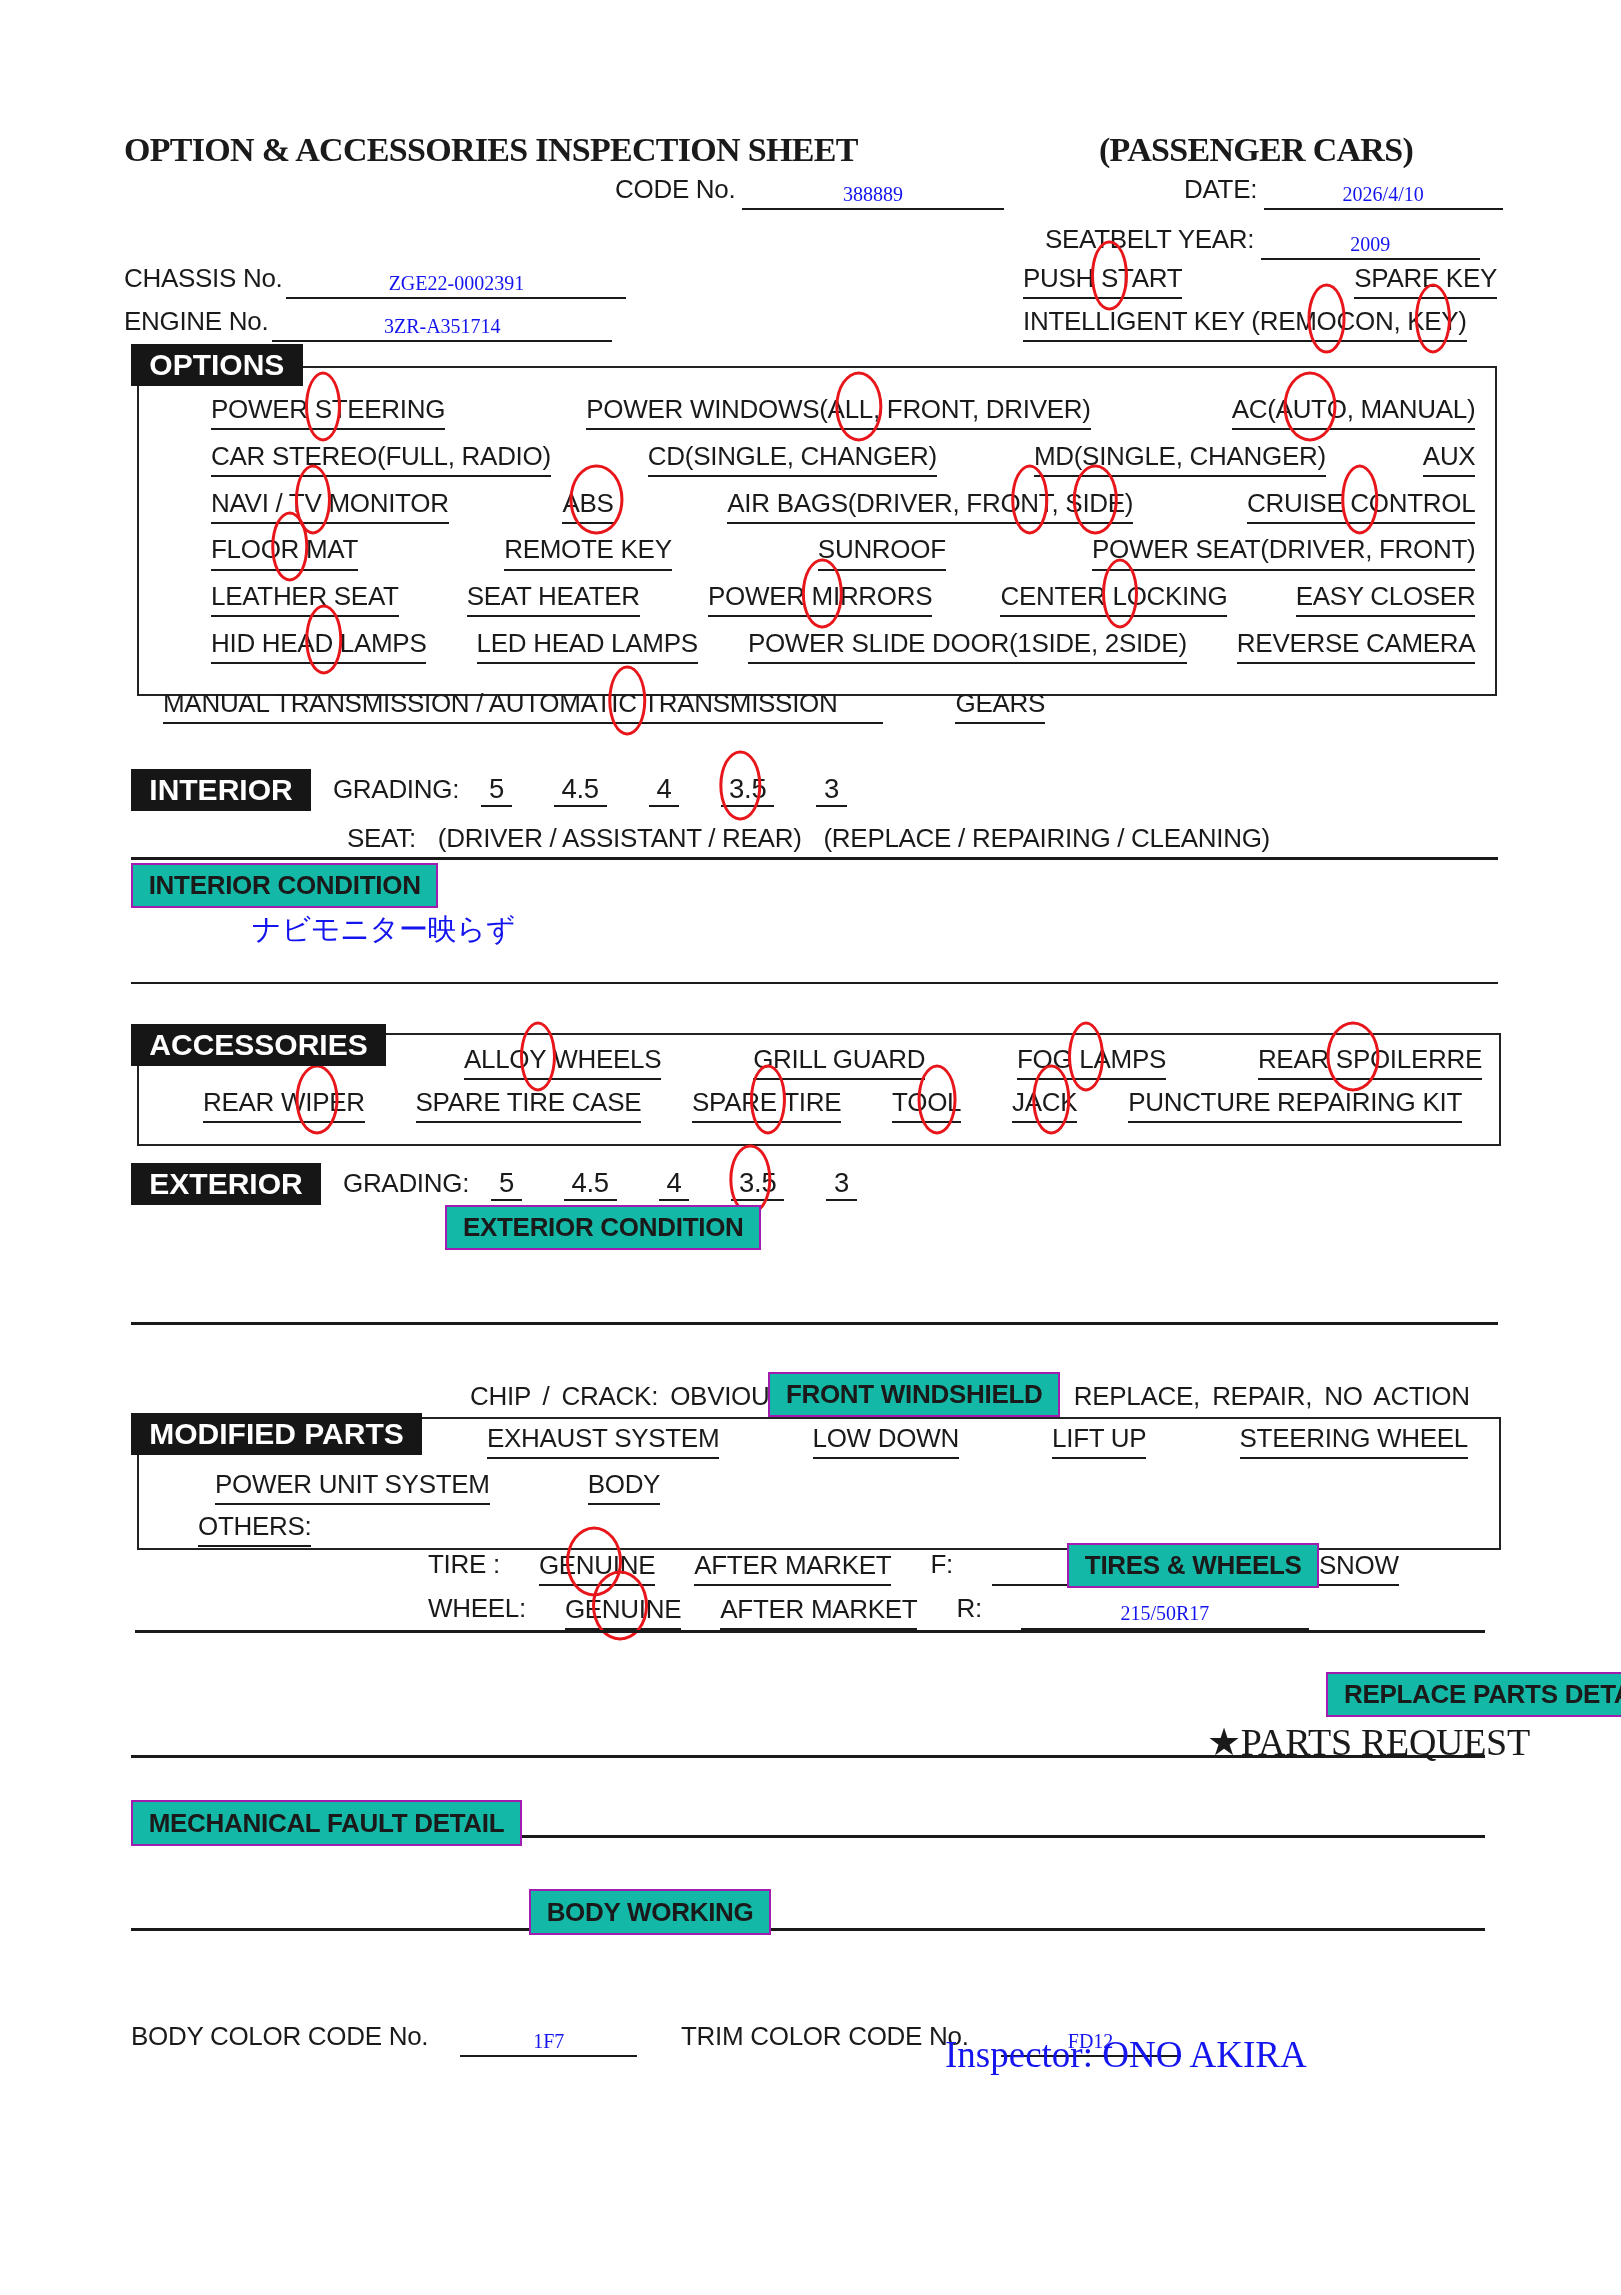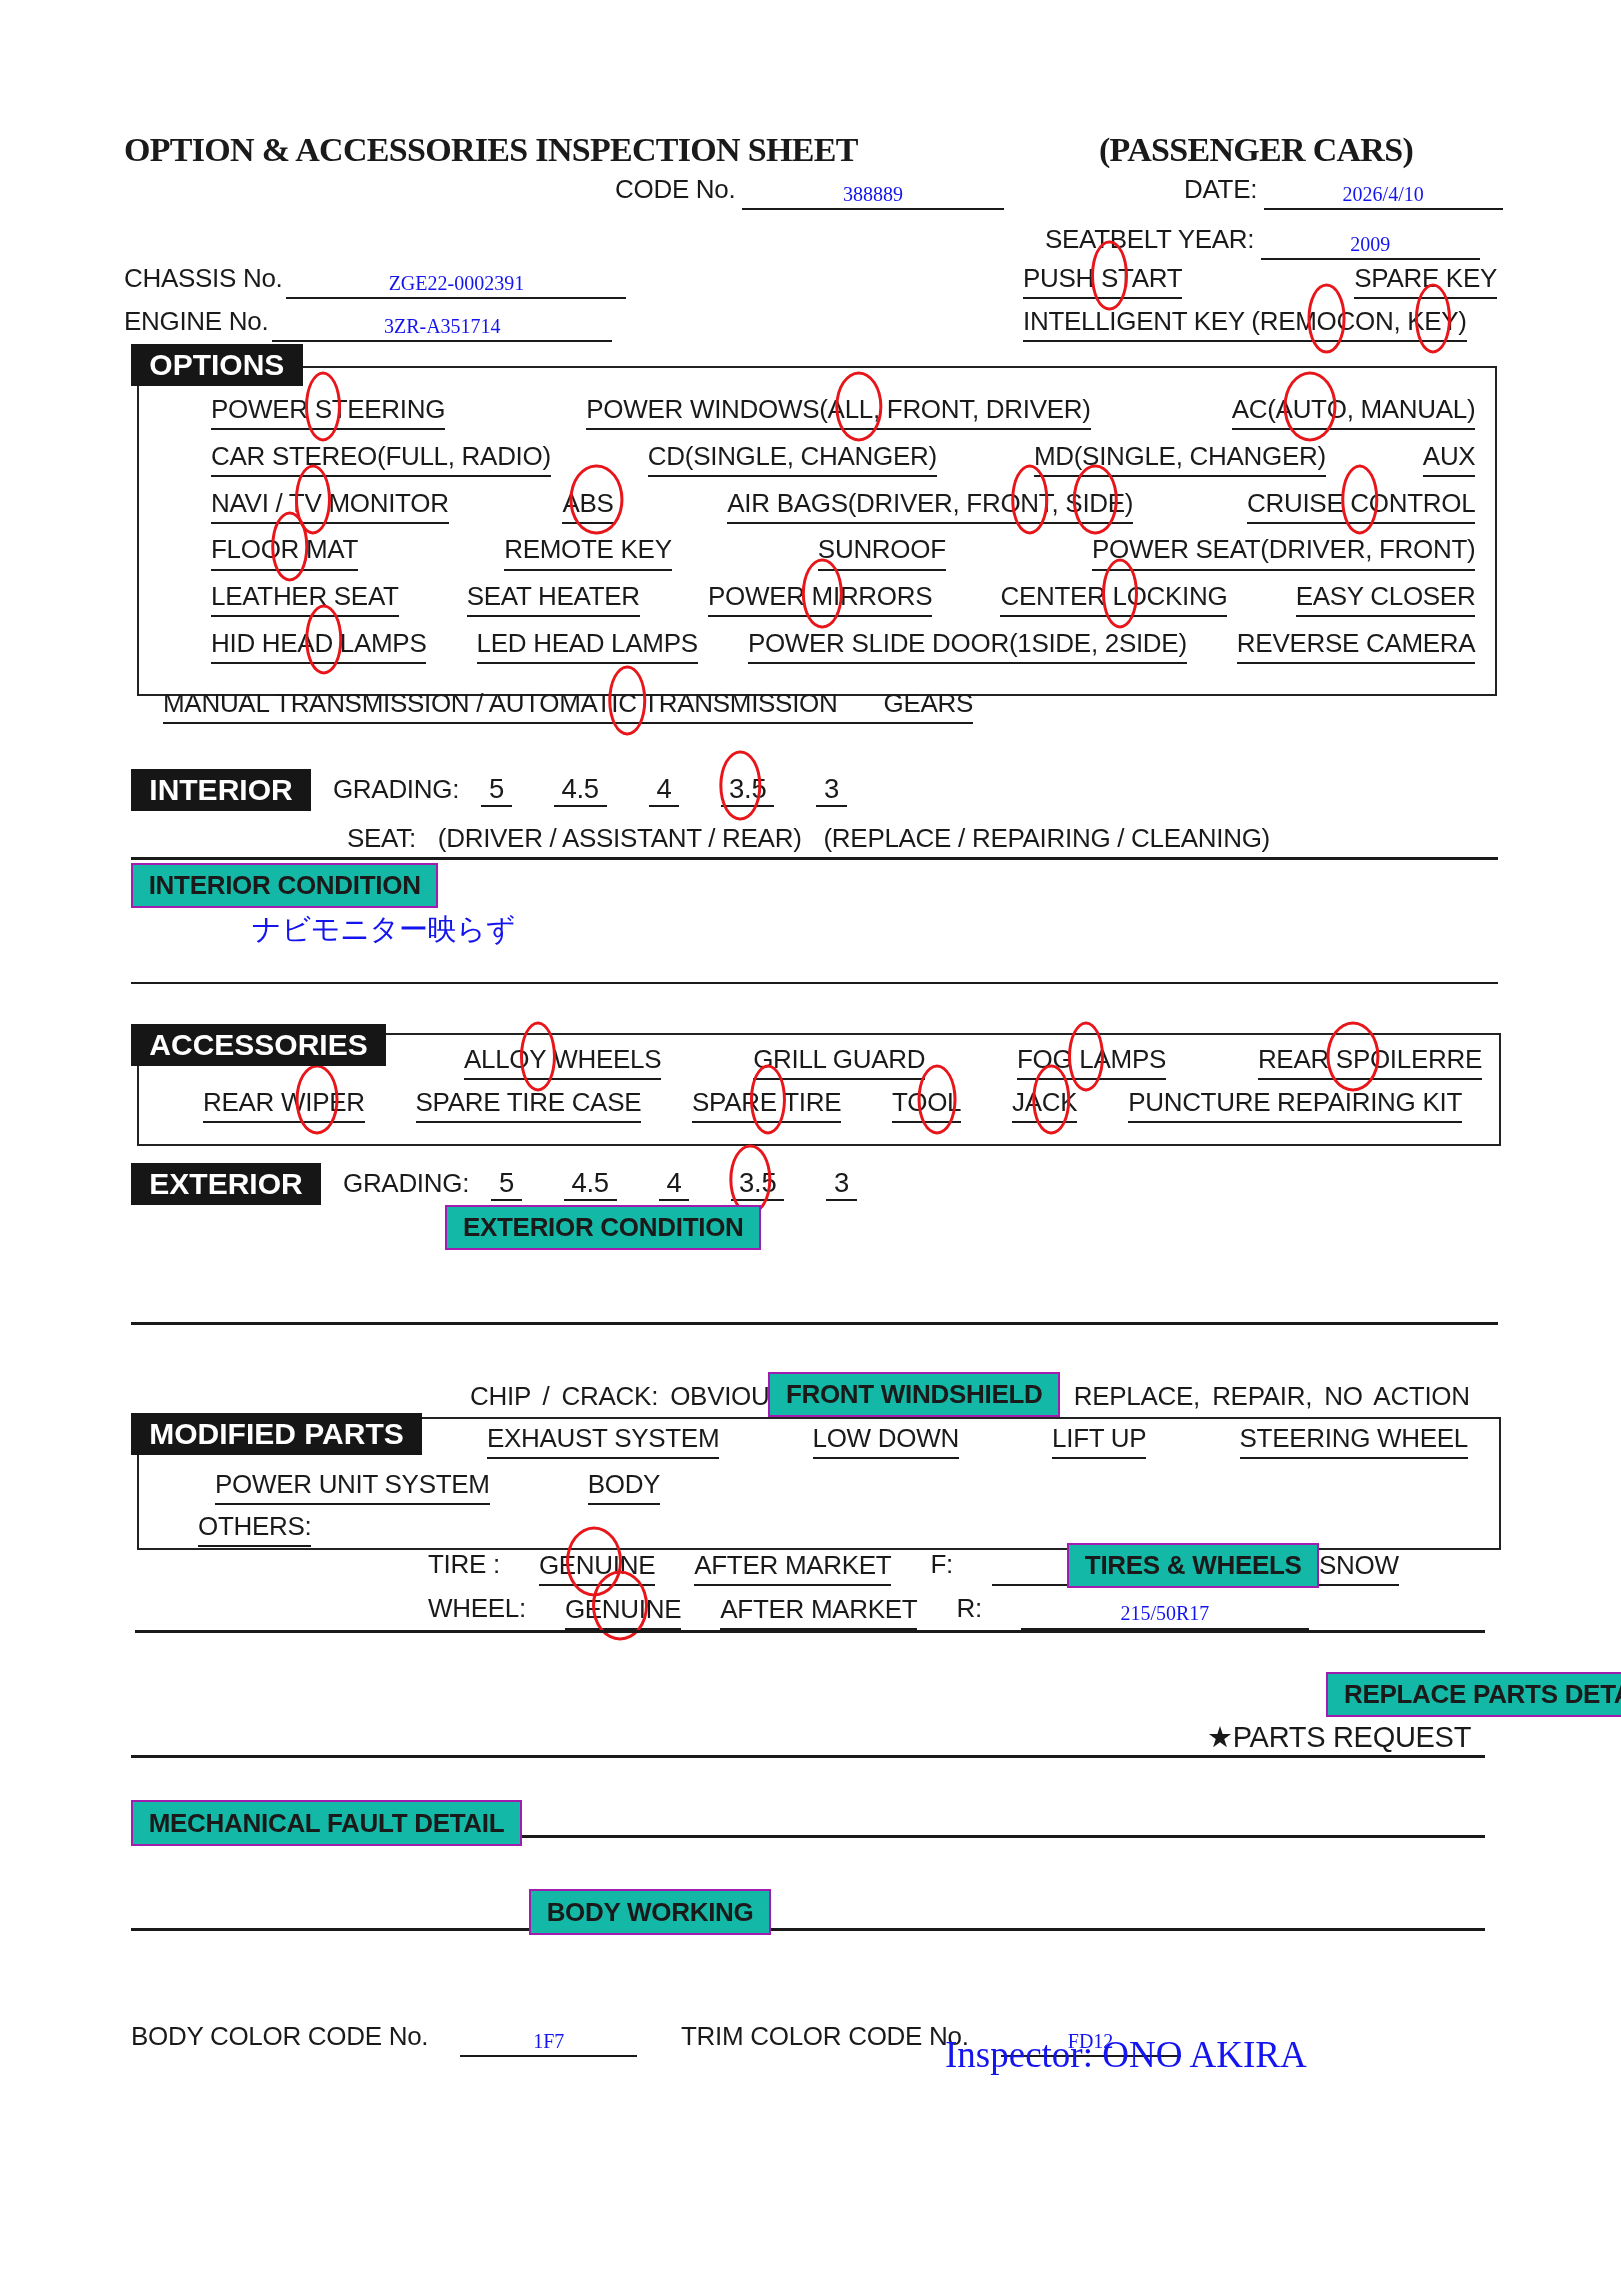--- a/index.html
+++ b/index.html
@@ -23,21 +23,21 @@
             border-radius:50%;pointer-events:none;}
   .bv{font-family:"Liberation Serif",serif;color:var(--blue);letter-spacing:0;font-size:20px;white-space:nowrap;}
   .field{display:inline-flex;justify-content:center;align-items:flex-end;border-bottom:2.6px solid var(--ink);padding-bottom:2.6px;}
   .lbl{white-space:nowrap;}
   .title{font-size:34px;font-weight:bold;letter-spacing:-0.7px;white-space:nowrap;font-family:Liberation Serif, serif;}
   .grade{font-size:27.5px;padding:0 7.8px;}
   .grades{display:inline-flex;gap:42px;align-items:baseline;}
   .jnote{font-family:"Liberation Serif",serif;color:var(--blue);font-size:29px;white-space:nowrap;}
   .opt{white-space:nowrap;}
   .obox{display:flex;flex-direction:column;gap:10.5px;padding:26px 19.6px 0 72px;box-sizing:border-box;}
-  .star{font-family:Liberation Sans, sans-serif;font-size:29px;white-space:nowrap;}
+  .star{font-family:Liberation Serif, serif;font-size:38px;white-space:nowrap;}
 </style>
 </head>
 <body>
 
 <div class="page">
 
   
   <div class="abs title" style="left:124px;top:131px;">OPTION &amp; ACCESSORIES INSPECTION SHEET</div>
   <div class="abs title" style="left:1099px;top:131px;">(PASSENGER CARS)</div>
 
@@ -116,21 +116,21 @@
       </div>
     <div class="row">
         <span class="opt u"><span>HID HEA</span><span class="c">D</span><span> LAMPS</span></span>
         <span class="opt u"><span>LED HEAD LAMPS</span></span>
         <span class="opt u"><span>POWER SLIDE DOOR(1SIDE,  2SIDE)</span></span>
         <span class="opt u"><span>REVERSE CAMERA</span></span>
       </div>
   </div>
 
   
-  <div class="abs" style="left:163px;top:688px;display:flex;align-items:baseline;justify-content:center;">
+  <div class="abs" style="left:163px;top:688px;display:flex;gap:72px;align-items:baseline;justify-content:center;">
     <span class="u" style="padding-right:46px;"><span>MANUAL TRANSMISSION / AUTOMATI</span><span class="c">C</span><span> TRANSMISSION</span></span>
     <span class="u"><span>GEARS</span></span>
   </div>
 
   
   <div class="abs" style="left:131px;top:769px;display:flex;align-items:center;gap:22px;">
     <span class="chip">INTERIOR</span>
     <span class="lbl">GRADING:</span>
     <span class="grades">
         <span class="grade u"><span>5</span></span>

